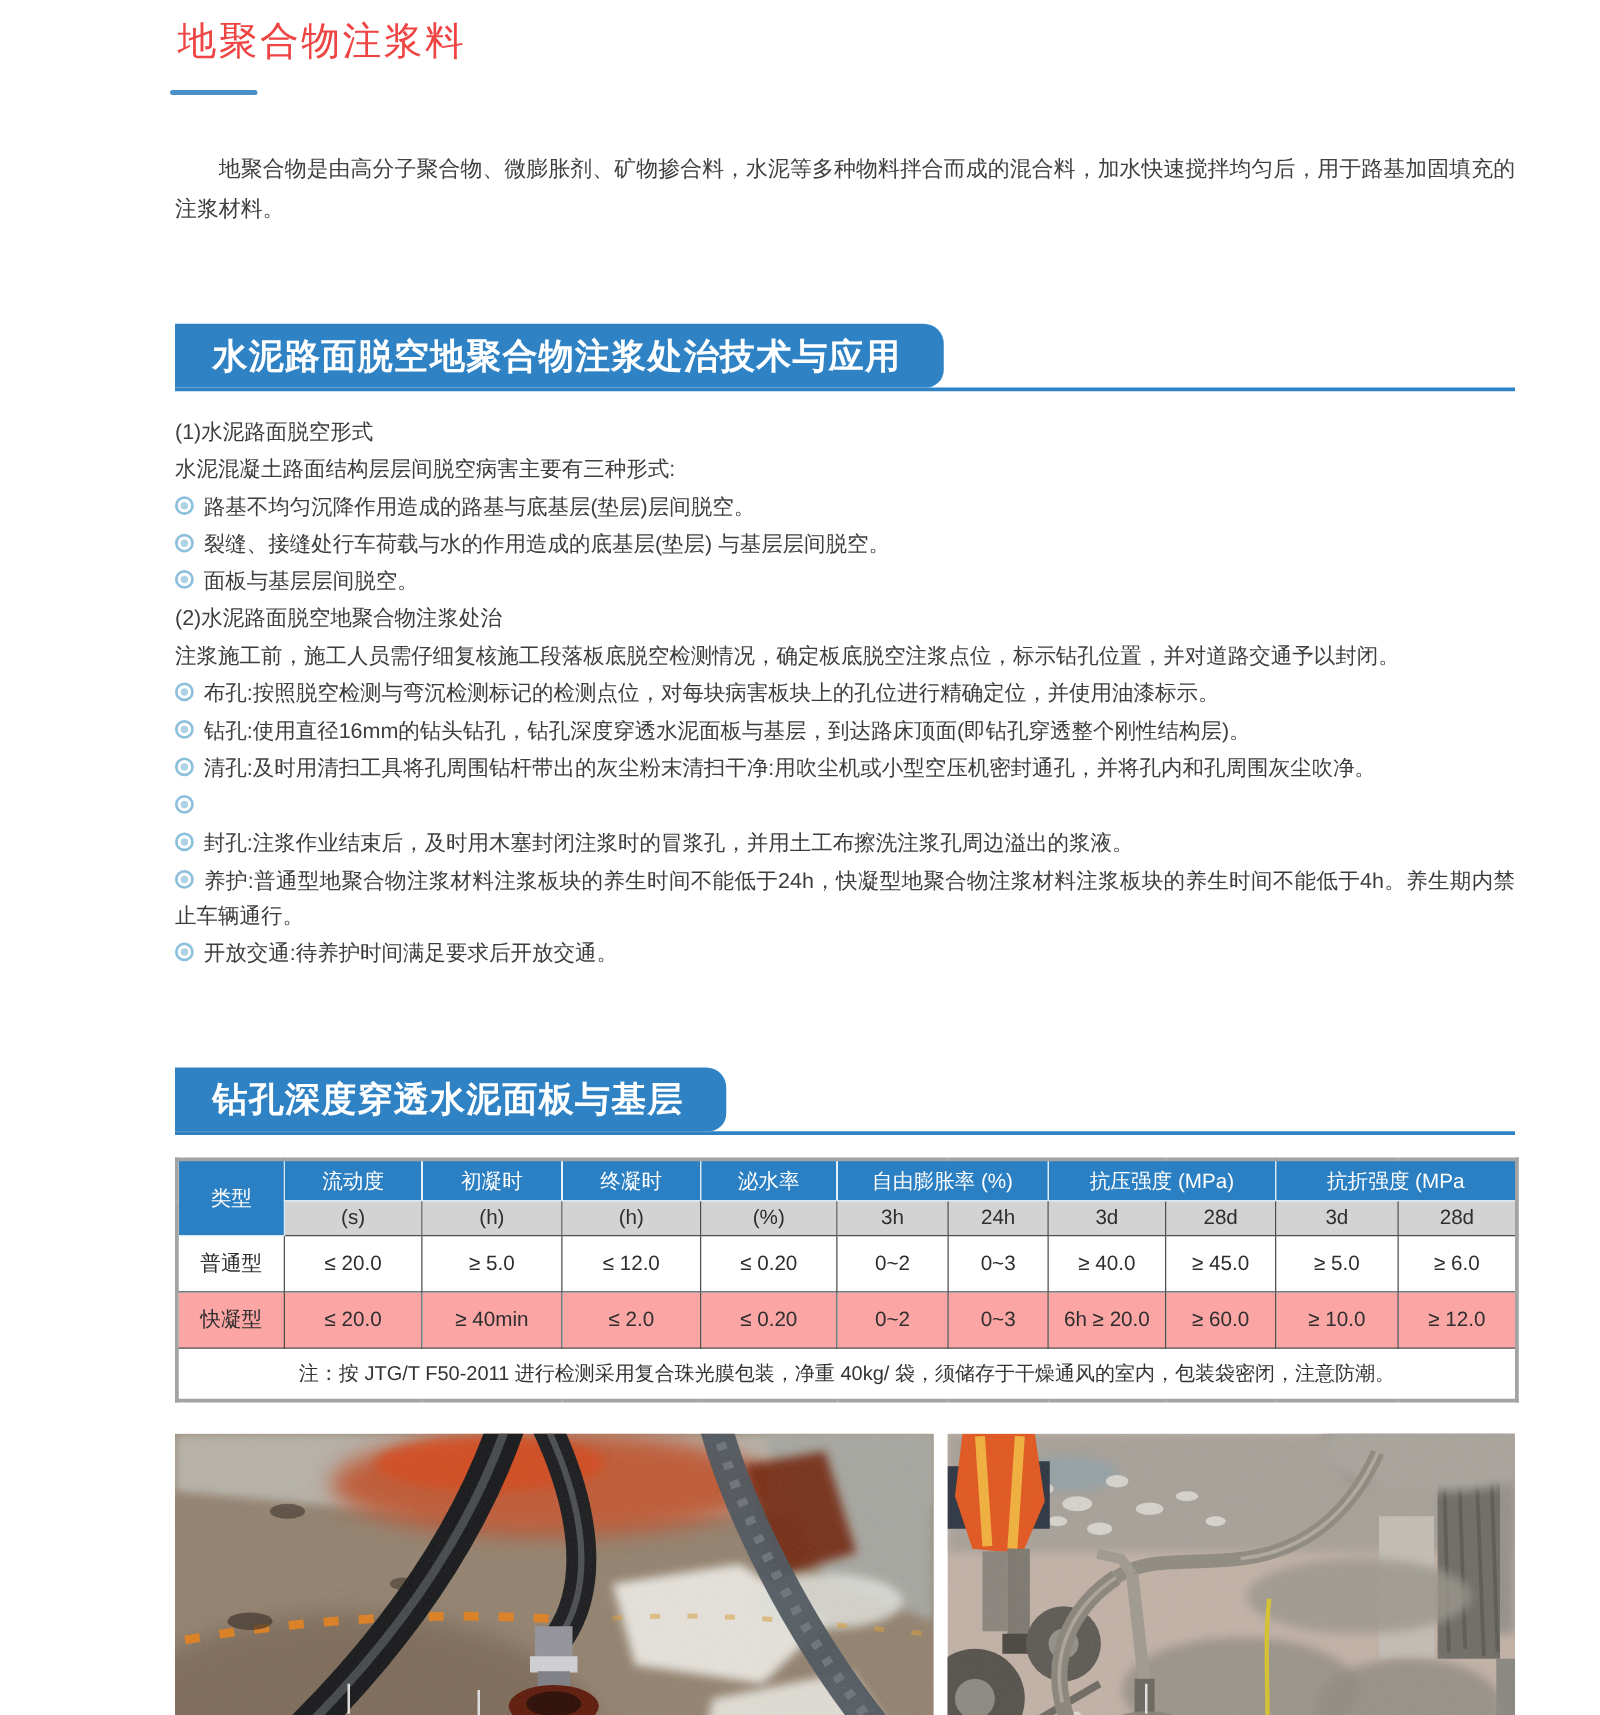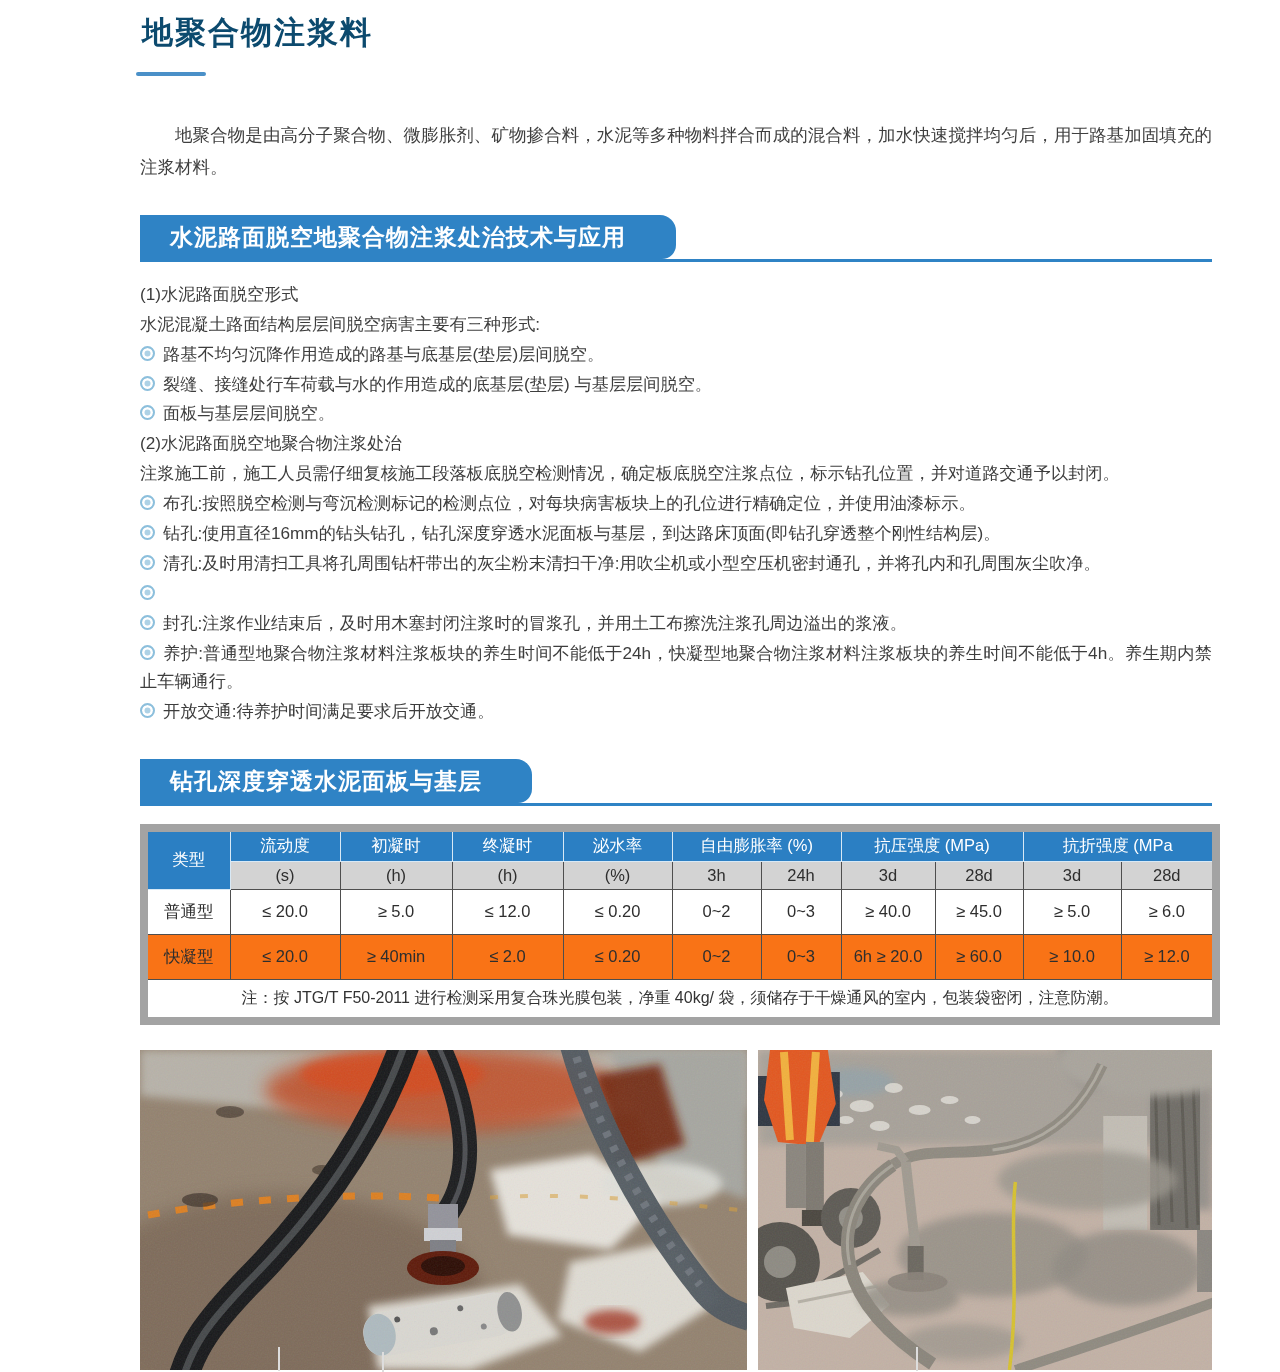--- a/index.html
+++ b/index.html
@@ -5,42 +5,43 @@
   html,body { margin:0; padding:0; }
   body {
     width:1280px; height:1372px; background:#ffffff;
     font-family:"Liberation Sans","DejaVu Sans",sans-serif;
     color:#3c3c3c; position:relative; overflow:hidden;
   }
   .content { position:absolute; left:140px; top:0; width:1072px; }
 
   
   .doc-title {
-    margin:14px 0 0 2px; font-size:31px; font-weight:bold;
-    color:#0c4a6e; letter-spacing:2px; line-height:1.2;
+    margin:14px 0 0 2px; font-size:31px; font-weight:normal;
+    color:#ef4444; letter-spacing:2px; line-height:1.2;
   }
   .title-underline {
     width:70px; height:4px; background:#4a90c8; border-radius:2px;
     margin:21px 0 0 -4px;
   }
 
   
   .intro {
     margin:44px 0 0 0; font-size:17.5px; line-height:1.82;
     text-align:justify; text-indent:2em; color:#3f3f3f;
   }
 
   
   .banner-row { margin-top:31px; border-bottom:3px solid #2f83c5; font-size:0; }
   .banner-row.second { margin-top:33px; }
   .banner {
     display:inline-block; background:#2f83c5; color:#ffffff;
-    font-size:23px; font-weight:bold; letter-spacing:1px;
-    padding:7px 50px 6px 30px; border-radius:0 16px 14px 0;
+    font-size:28px; font-weight:bold; letter-spacing:1px;
+    padding:7px 34px 6px 30px; border-radius:0 16px 14px 0;
     vertical-align:bottom;
+    margin-top:44px;
   }
 
   
   .body-text { margin-top:18px; }
   .para {
     margin:0 0 1px 0; font-size:17.2px; line-height:1.68;
     text-align:justify; color:#3d3d3d;
   }
   .bullet-icon {
     display:inline-block; width:11px; height:11px; border-radius:50%;
@@ -59,23 +60,23 @@
   }
   .spec-table tr.hrow1 { height:33px; }
   .spec-table tr.hrow2 { height:28px; }
   .spec-table tr.drow  { height:45px; }
   .spec-table tr.nrow  { height:42px; }
   .th-blue {
     background:#2b7fc3; color:#ffffff; font-weight:bold;
     border:1px solid #d8e9f6 !important; font-size:16.5px;
   }
   .cell-gray { background:#d3d3d3; }
-  .row-gray td { background:#f97316;margin-left:20px; }
+  .row-gray td { background:#fca5a5;margin-left:20px; }
   .note-cell { font-size:16px; color:#333333; background:#ffffff; }
-  .spec-table { border:8px solid #a3a3a3; }
+  .spec-table { border:3px solid #a3a3a3; }
 
   
   .photos { margin-top:25px; font-size:0; }
   .photo { display:inline-block; vertical-align:top; height:320px; }
   .photo svg { display:block; width:100%; height:100%; }
   .photo-left  { width:607px; margin-right:11px; }
   .photo-right { width:454px; }
 
   .artifact { position:absolute; background:#dddddd; width:2px; }
 </style>

